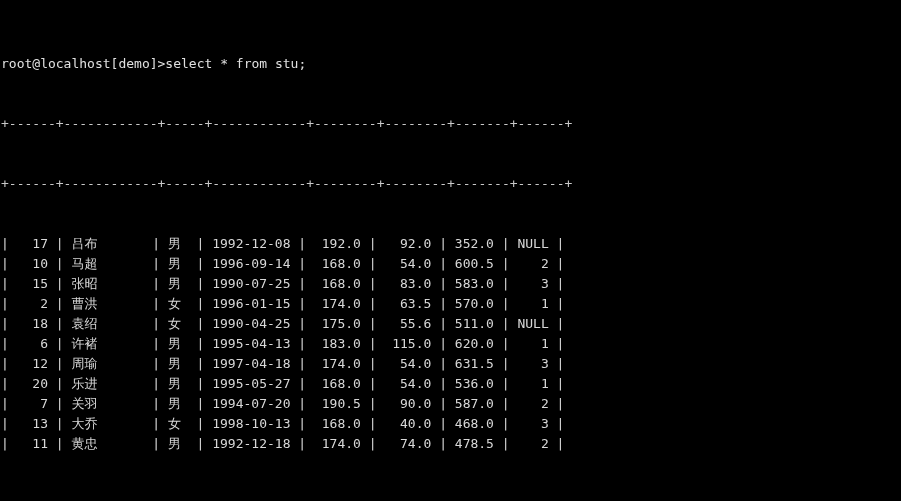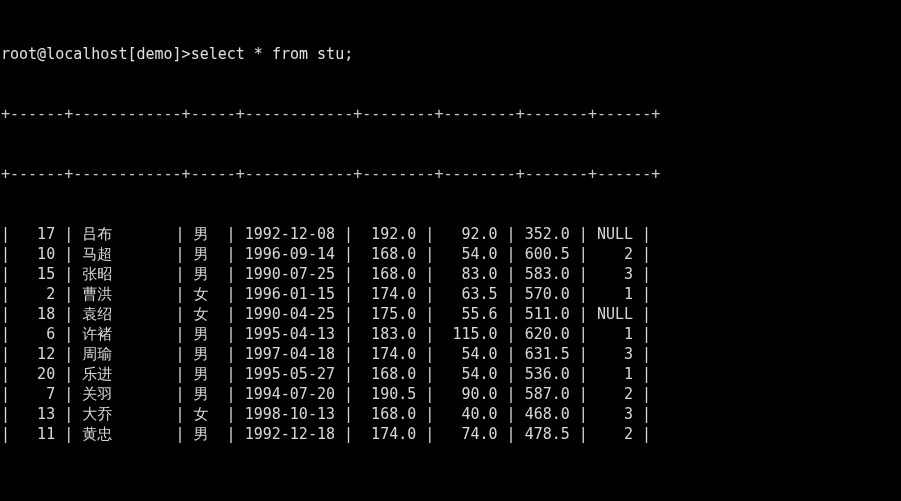--- a/index.html
+++ b/index.html
@@ -12,23 +12,23 @@
     height: 501px;
     overflow: hidden;
     font-family: "DejaVu Sans Mono", "Liberation Mono", monospace;
   }
   #terminal {
     width: 901px;
     height: 460px;
     background: #000000;
     color: #d8d8d8;
     font-family: "DejaVu Sans Mono", "Liberation Mono", monospace;
-    font-size: 15px;
+    font-size: 13px;
     line-height: 20px;
-    padding: 4px 0 0 1px;
+    padding: 14px 0 0 1px;
     box-sizing: border-box;
     white-space: pre;
     letter-spacing: 0px;
   }
   .line {
     height: 20px;
     white-space: pre;
     font-variant-ligatures: none;
   }
   .rule {

